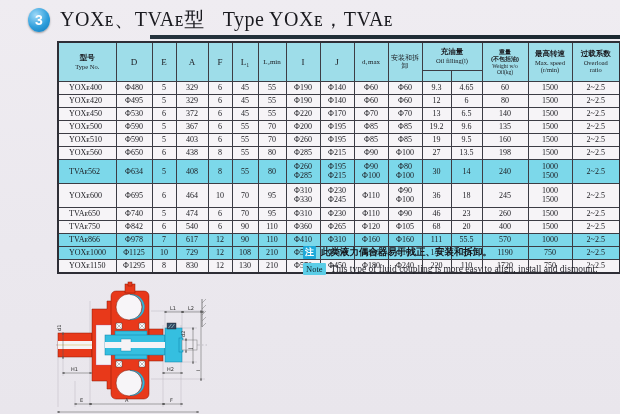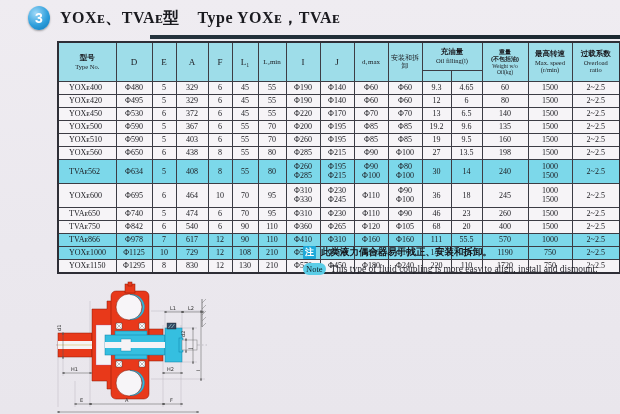--- a/index.html
+++ b/index.html
@@ -5,21 +5,21 @@
   html,body{margin:0;padding:0;width:620px;height:414px;overflow:hidden;}
   body{background:#ece9ee;font-family:"Liberation Serif",serif;color:#1a1a1f;position:relative;}
   .page{position:absolute;inset:0;background:linear-gradient(180deg,#efecf1 0%,#ebe8ee 60%,#e9e6ec 100%);}
 
   
   .hdr{position:absolute;top:6px;left:28px;display:flex;align-items:center;gap:10px;}
   .badge{width:22px;height:24px;border-radius:50%;
     background:radial-gradient(circle at 35% 30%,#9fd9f8,#2f9fdc 55%,#0d77b8);
     color:#fff;font-family:"Liberation Sans",sans-serif;font-weight:bold;font-size:14px;
     display:flex;align-items:center;justify-content:center;box-shadow:0 1px 2px rgba(0,0,0,.35);}
-  .title{font-weight:bold;font-size:16px;letter-spacing:.5px;white-space:nowrap;}
+  .title{font-weight:normal;font-size:20px;letter-spacing:.5px;white-space:nowrap;}
   .title .en{margin-left:18px;}
   .rule{position:absolute;top:35px;left:150px;right:0;height:4px;
     background:linear-gradient(90deg,#25333d,#1b2830);}
 
   
   table.spec{position:absolute;left:57px;top:41px;width:562px;border-collapse:collapse;
     table-layout:fixed;background:#f6f4f7;border:2px solid #2e2e36;}
   table.spec td,table.spec th{border:1px solid #3c3c44;padding:0;text-align:center;
     vertical-align:middle;font-weight:normal;overflow:hidden;line-height:1.15;}
   thead th{background:#9edde9;}
@@ -35,21 +35,21 @@
   tbody td.type-col{text-align:left;padding-left:10px;font-size:8px;}
   tbody tr.tall td{height:23px;}
   tbody tr.tall td div{line-height:1.1;}
   tbody tr.hl td{background:#7cd8ea;}
 
   
   .notes{position:absolute;left:303px;top:246px;font-family:"Liberation Sans",sans-serif;}
   .note-line{display:flex;align-items:center;margin-bottom:4px;}
   .tag-zh{background:#1fa9d9;color:#fff;font-weight:bold;font-size:9px;
     width:13px;height:13px;display:flex;align-items:center;justify-content:center;margin-right:5px;border-radius:1px;}
-  .tag-en{background:#5bcde7;color:#102028;font-size:8.5px;padding:1px 3px;margin-right:5px;border-radius:6px;font-family:"Liberation Serif",serif;}
+  .tag-en{background:#5bcde7;color:#102028;font-size:8.5px;padding:1px 3px;margin-right:5px;border-radius:1px;font-family:"Liberation Serif",serif;}
   .note-zh{font-size:9.5px;font-weight:bold;color:#15151a;}
   .note-en{font-size:9.5px;font-family:"Liberation Serif",serif;color:#23232a;}
 
   
   .diagram{position:absolute;left:55px;top:281px;}
   .dim{stroke:#555;stroke-width:.5;fill:none;}
   .ext{stroke:#b9b6bd;stroke-width:.45;fill:none;}
   .dimtxt{font-family:"DejaVu Sans",sans-serif;font-size:5px;fill:#333;}
 </style>
 </head>

